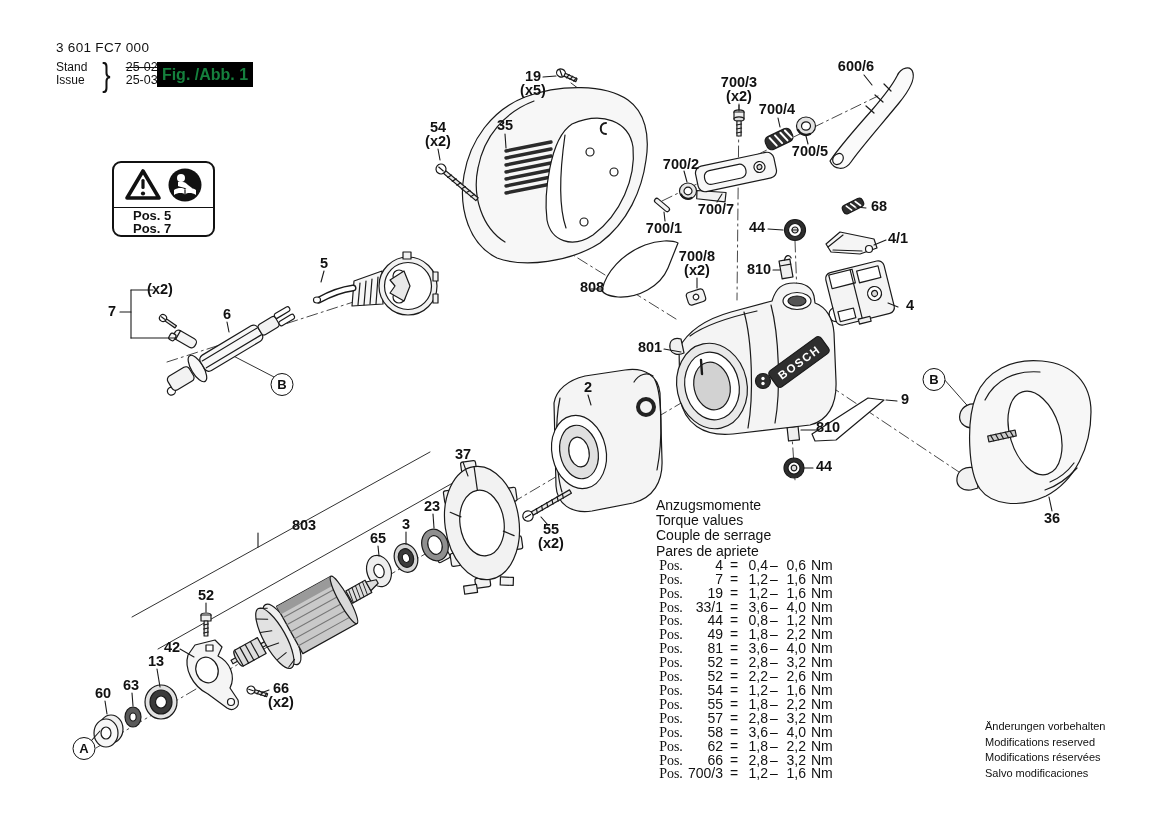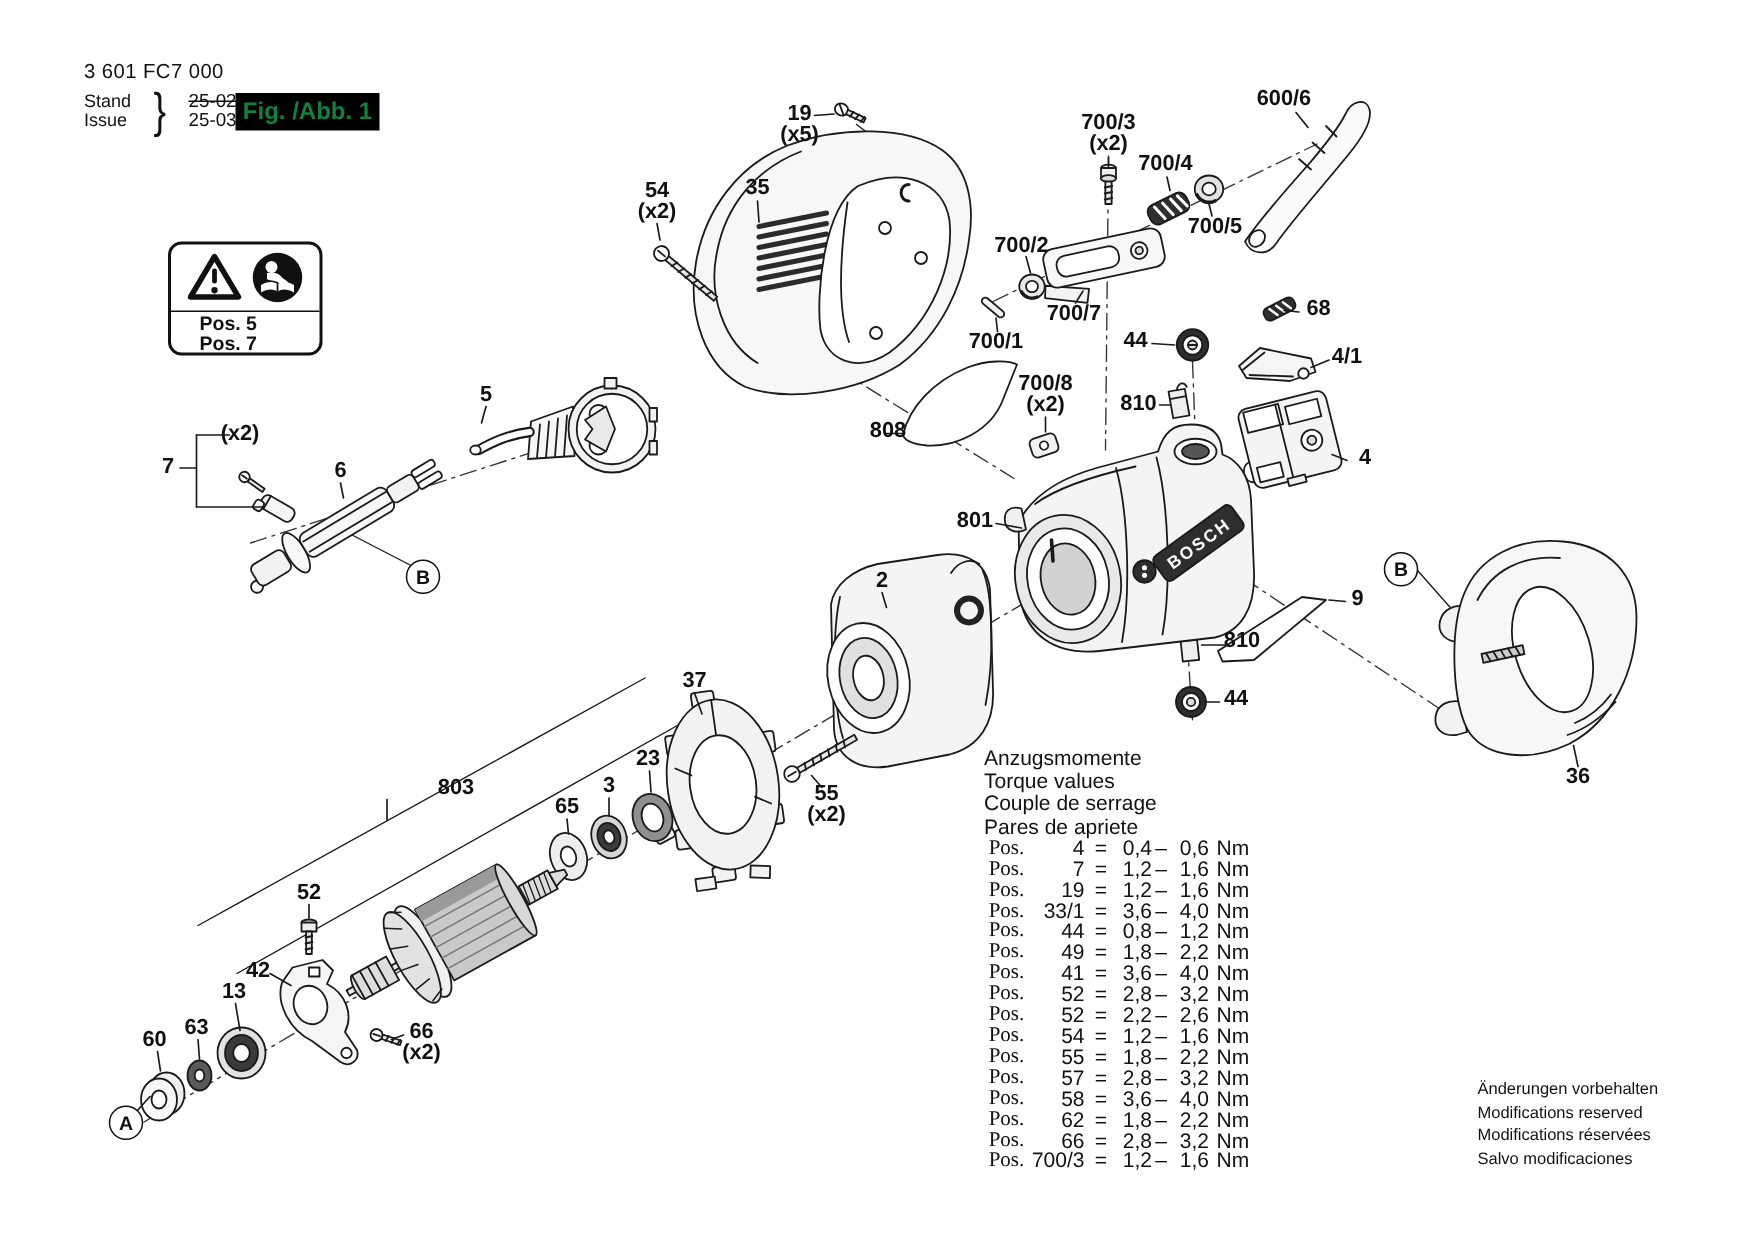--- a/index.html
+++ b/index.html
@@ -693,21 +693,21 @@
         <span class="c-pre">Pos.</span>
         <span class="c-pos">49</span>
         <span class="c-eq">=</span>
         <span class="c-min">1,8</span>
         <span class="c-dash">–</span>
         <span class="c-max">2,2</span>
         <span class="c-unit">Nm</span>
       </div>
       <div class="trow">
         <span class="c-pre">Pos.</span>
-        <span class="c-pos">41</span>
+        <span class="c-pos">81</span>
         <span class="c-eq">=</span>
         <span class="c-min">3,6</span>
         <span class="c-dash">–</span>
         <span class="c-max">4,0</span>
         <span class="c-unit">Nm</span>
       </div>
       <div class="trow">
         <span class="c-pre">Pos.</span>
         <span class="c-pos">52</span>
         <span class="c-eq">=</span>

